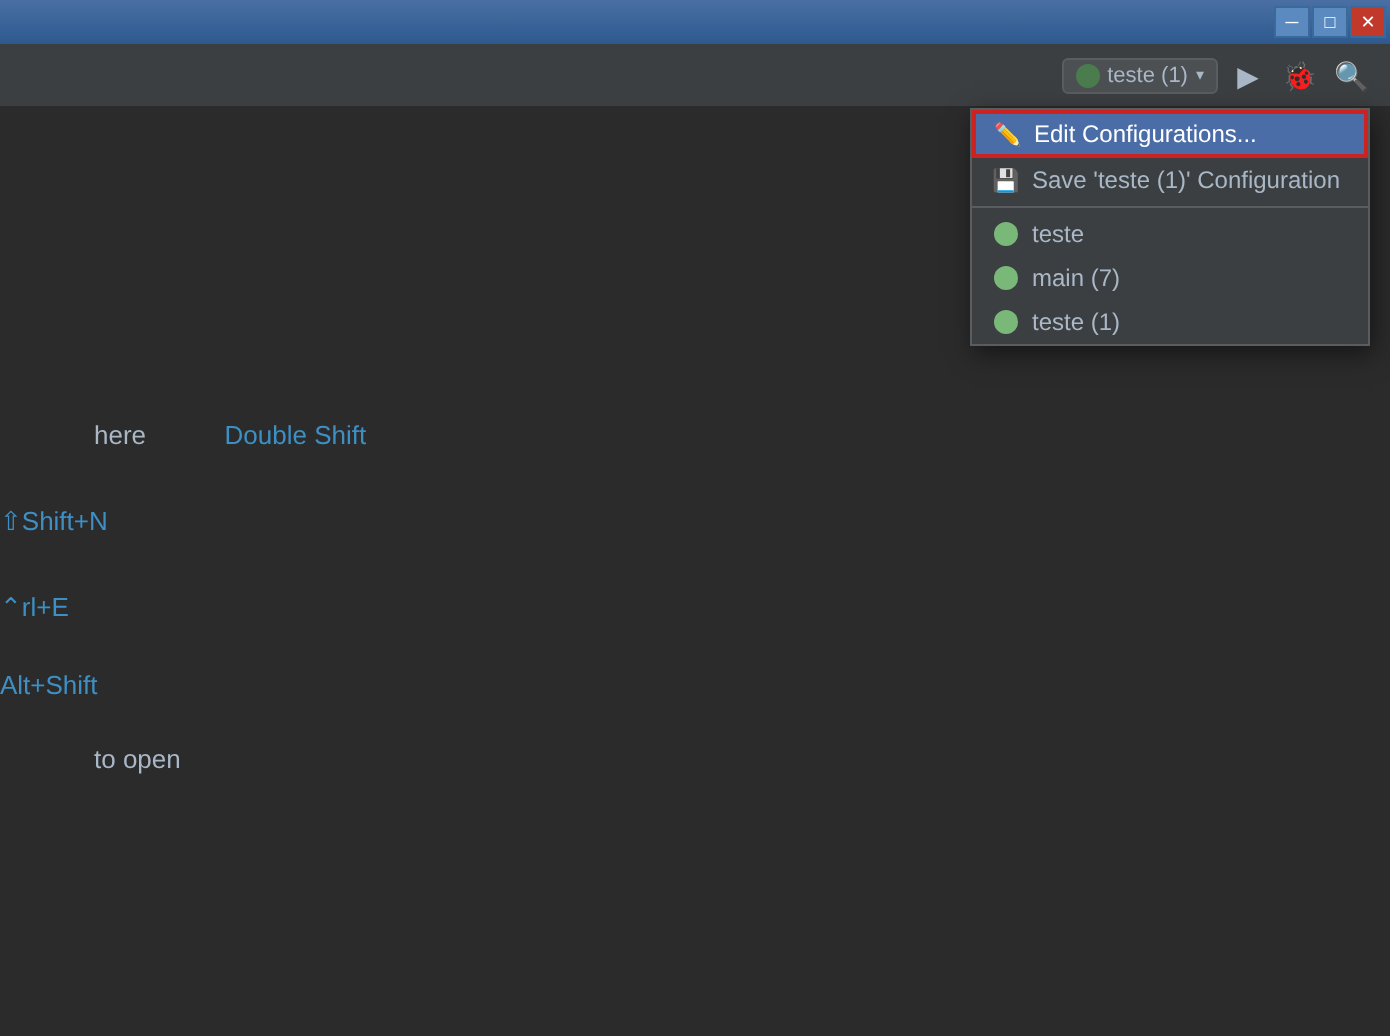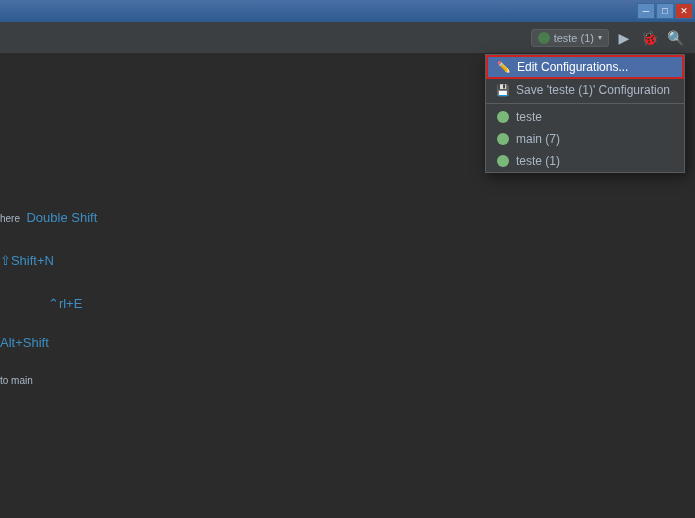--- a/index.html
+++ b/index.html
@@ -167,21 +167,22 @@
 
     .shortcut-line {
       position: absolute;
       color: #3d8fc4;
       font-size: 13px;
       font-weight: 400;
     }
 
     .shortcut-text {
       color: #a9b7c6;
-      font-size: 10px;
+      font-size: 13px;
+      padding-left: 47px;
     }
   </style>
 </head>
 <body>
 
 <div class="title-bar">
   <div class="title-bar-buttons">
     <div class="title-btn minimize">─</div>
     <div class="title-btn maximize">□</div>
     <div class="title-btn close">✕</div>
@@ -230,27 +231,27 @@
       <span class="run-cfg-icon"></span>
     </span>
     <span>teste (1)</span>
   </div>
 </div>
 
 <div class="main-content">
 
   <div class="shortcut-line" style="top: 156px; left: 0px;">
     <span class="shortcut-text">here&nbsp;</span>
-    <span style="color:#3d8fc4;">Double Shift</span>
+    <span style="color:#3d8fc4;margin-left:32px;">Double Shift</span>
   </div>
   <div class="shortcut-line" style="top: 199px; left: 0px;">
     <span style="color:#3d8fc4;text-align:center;">⇧Shift+N</span>
   </div>
-  <div class="shortcut-line" style="top: 242px; left: 0px; padding-left: 48px;">
+  <div class="shortcut-line" style="top: 242px; left: 0px;">
     <span style="color:#3d8fc4;">⌃rl+E</span>
   </div>
   <div class="shortcut-line" style="top: 281px; left: 0px;">
     <span style="color:#3d8fc4;">Alt+Shift</span>
   </div>
   <div class="shortcut-line" style="top: 318px; left: 0px;">
-    <span class="shortcut-text" style="color:#a9b7c6;">to main</span>
+    <span class="shortcut-text" style="color:#a9b7c6;">to open</span>
   </div>
 </div>
 
 </body></html>

